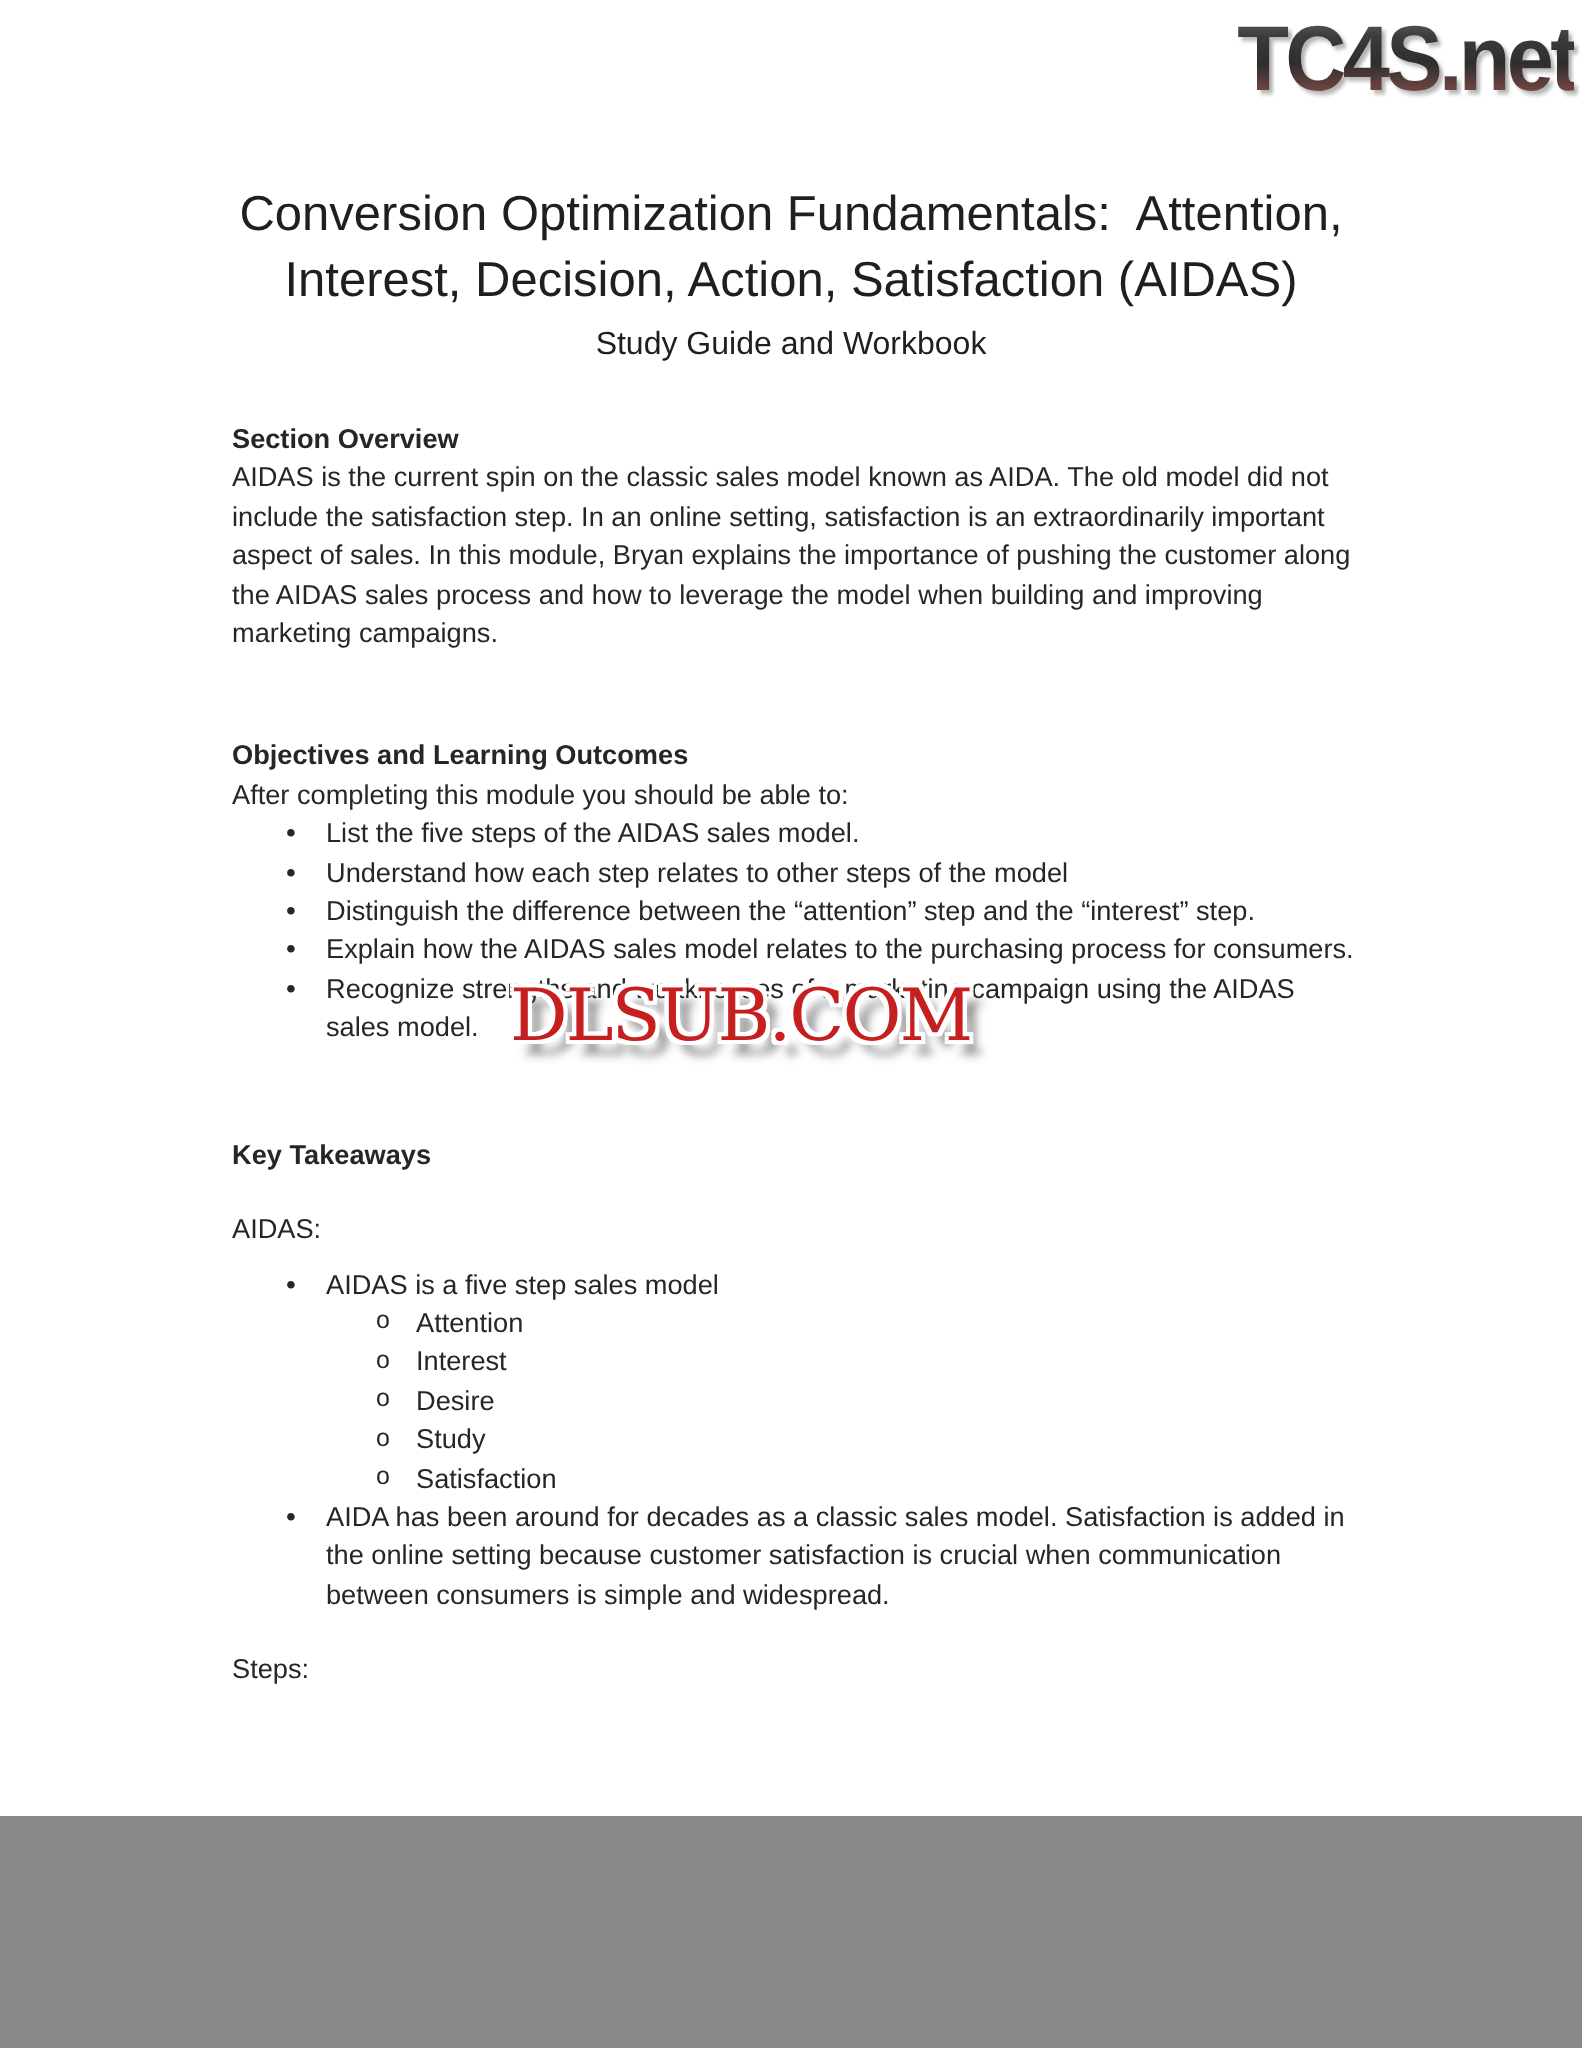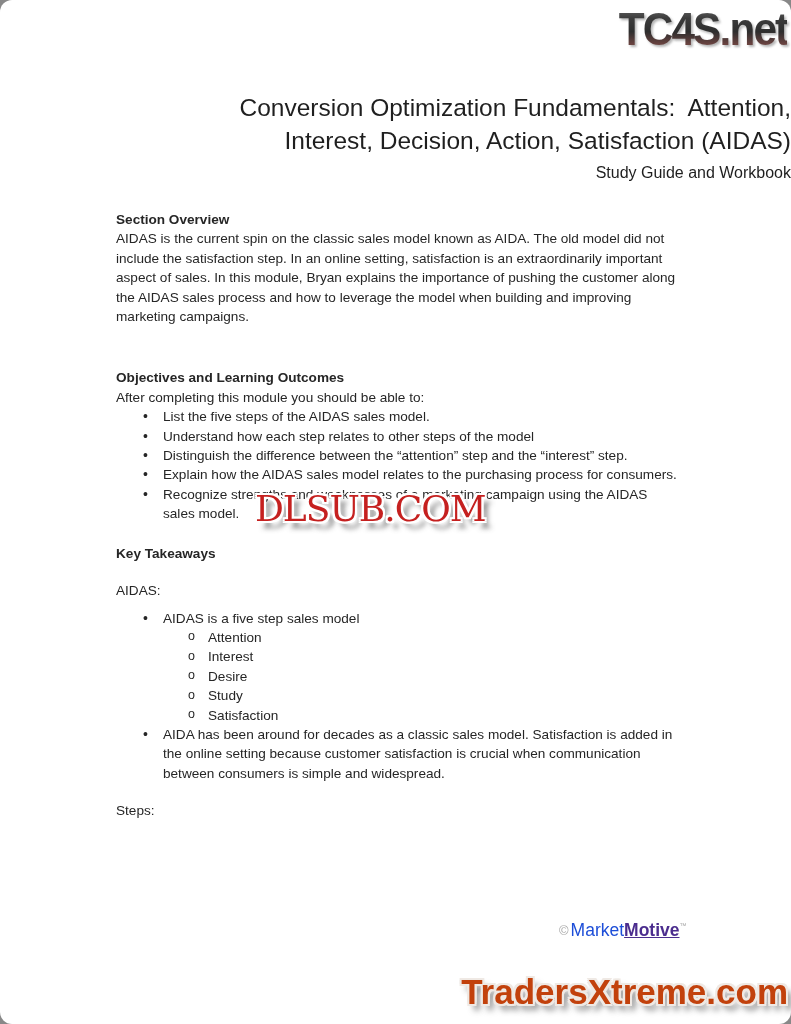--- a/index.html
+++ b/index.html
@@ -1,26 +1,25 @@
 <!DOCTYPE html>
 <html><head>
 <meta charset="utf-8">
 <style>
   * { margin:0; padding:0; box-sizing:border-box; }
   html,body { background:#888; }
   body { font-family:"Liberation Sans", sans-serif; }
 
   .page {
     position:relative;
-    width:791px; height:1024px;
+    width:791px; height:908px;
     background:#ffffff;
     margin:0 auto;
     overflow:hidden;
     color:#262626;
-    border-radius:12px;
   }
 
   
   .tc4s-logo {
     position:absolute; top:2px; right:4px;
     font-family:"Liberation Sans", sans-serif;
     font-weight:bold;
     font-size:46px;
     letter-spacing:-2px;
     transform:scaleX(0.92);
@@ -28,21 +27,21 @@
     background:linear-gradient(180deg, #787878 0%, #3c3c3c 30%, #2e2e2e 55%, #7c4a46 85%, #a06a62 100%);
     -webkit-background-clip:text;
     background-clip:text;
     color:transparent;
     filter:drop-shadow(2px 2px 1px rgba(120,120,120,0.55));
   }
 
   
   .title-block {
     position:absolute; top:92px; left:0; width:100%;
-    text-align:right;
+    text-align:center;
   }
   .title-line {
     font-size:24.5px;
     line-height:32.5px;
     color:#1f1f1f;
     white-space:pre-wrap;
   }
   .subtitle {
     font-size:16px;
     line-height:21px;
@@ -50,21 +49,21 @@
     color:#1f1f1f;
   }
 
   
   .content {
     position:absolute; top:210px; left:116px; width:564px;
     font-size:13.6px; line-height:19.4px;
   }
   .sec-heading { font-weight:bold; }
   .gap-lg { margin-top:42px; }
-  .gap-kt { margin-top:20px; }
+  .gap-kt { margin-top:44px; }
   .gap-md { margin-top:18px; }
   .gap-sm { margin-top:8px; }
 
   ul.doc-list { list-style:none; }
   ul.doc-list > li {
     position:relative;
     padding-left:47px;
   }
   ul.doc-list > li::before {
     content:"\2022";

